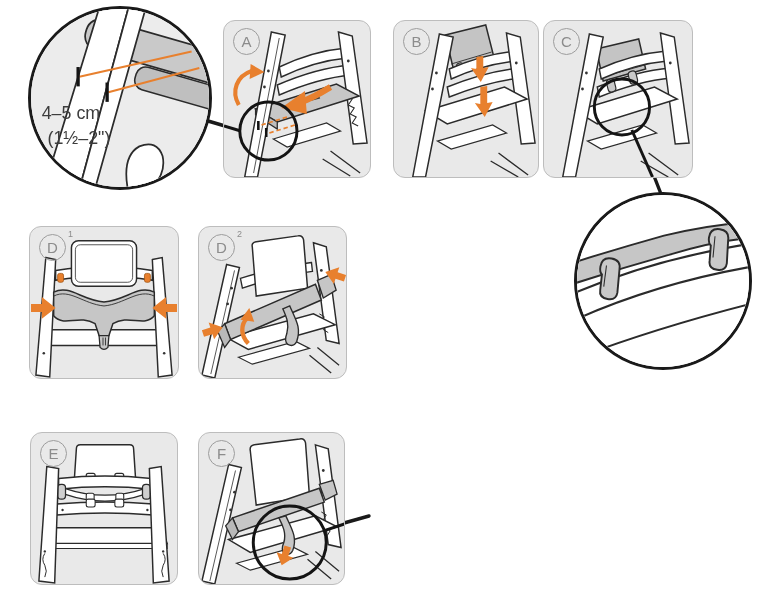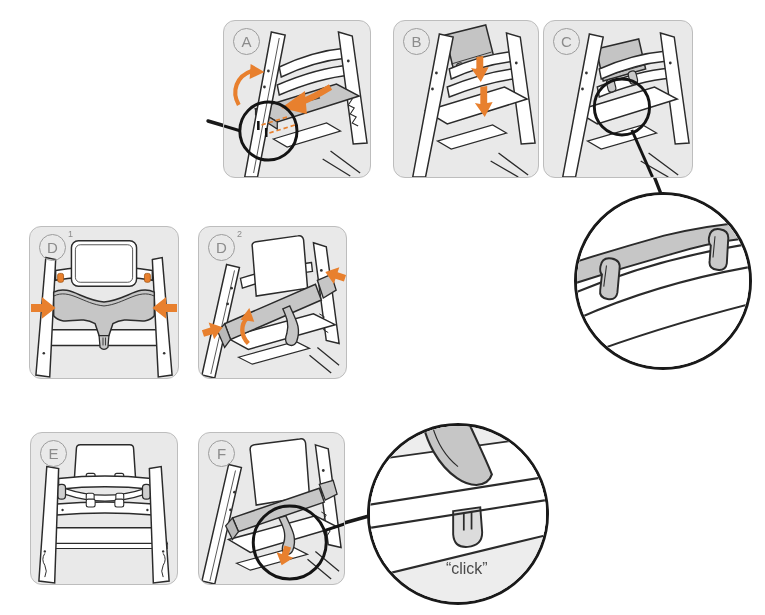--- a/index.html
+++ b/index.html
@@ -21,20 +21,38 @@
 <body>
 
 <div class="canvas">
 
   <svg class="connectors" width="765" height="615">
     <line x1="208" y1="121" x2="225" y2="126" stroke="#1a1a1a" stroke-width="3.4" stroke-linecap="round"></line>
     <line x1="654" y1="176" x2="661" y2="194" stroke="#1a1a1a" stroke-width="3.4" stroke-linecap="round"></line>
     <line x1="344" y1="523" x2="369" y2="516" stroke="#1a1a1a" stroke-width="3.4" stroke-linecap="round"></line>
   </svg>
 
+  <div class="bigcircle" style="left:28px;top:6px;width:184px;height:184px;">
+    <svg viewBox="0 0 184 184">
+      <rect x="0" y="0" width="184" height="184" fill="#ececec"></rect>
+      <g transform="rotate(16 70 28)">
+        <rect x="56" y="10" width="160" height="33" rx="15" fill="#c9c9c9" stroke="#2b2b2b" stroke-width="1.8"></rect>
+        <rect x="118" y="45" width="150" height="24" rx="10" fill="#bfbfbf" stroke="#2b2b2b" stroke-width="1.6"></rect>
+      </g>
+      <polygon points="72,-6 102,-6 49,190 12,190" fill="#ffffff" stroke="#2b2b2b" stroke-width="1.8"></polygon>
+      <polygon points="102,-6 120,-6 65,190 49,190" fill="#ffffff" stroke="#2b2b2b" stroke-width="1.8"></polygon>
+      <path d="M100,186 Q94,152 112,142 Q130,135 136,152 Q140,170 124,186 Z" fill="#ffffff" stroke="#2b2b2b" stroke-width="1.8"></path>
+      <line x1="50" y1="70" x2="166" y2="44" stroke="#E8802E" stroke-width="2"></line>
+      <line x1="80" y1="86" x2="174" y2="61" stroke="#E8802E" stroke-width="2"></line>
+      <rect x="47" y="60" width="3.4" height="20" fill="#141414"></rect>
+      <rect x="77" y="76" width="3.4" height="20" fill="#141414"></rect>
+      <text x="11" y="114" font-size="18.5" fill="#3d3d3d">4–5 cm</text>
+      <text x="17" y="140" font-size="18.5" fill="#3d3d3d">(1½–2")</text>
+    </svg>
+  </div>
 
   <div class="panel" style="left:223px;top:20px;width:148px;height:158px;">
     <svg viewBox="0 0 148 156" preserveAspectRatio="none">
       <path d="M56,46 Q90,30 124,27 L125,37 Q92,40 58,56 Z" fill="#fff" stroke="#2b2b2b" stroke-width="1.5"></path>
       <path d="M54,64 Q94,47 128,44 L129,54 Q96,57 56,74 Z" fill="#fff" stroke="#2b2b2b" stroke-width="1.5"></path>
       <polygon points="116,11 130,15 145,122 131,123" fill="#fff" stroke="#2b2b2b" stroke-width="1.5"></polygon>
       <path d="M124,75 l6,3 -4,6 6,3 -4,6 6,3 -4,6 6,3" fill="none" stroke="#2b2b2b" stroke-width="1.1"></path>
       <circle cx="126" cy="40" r="1.4" fill="#333"></circle>
       <polygon points="32,88 114,63 137,75 54,101" fill="#c7c7c7" stroke="#2b2b2b" stroke-width="1.5"></polygon>
       <polygon points="32,88 54,101 54,108 32,94" fill="#bdbdbd" stroke="#2b2b2b" stroke-width="1.3"></polygon>
@@ -212,29 +230,14 @@
       <path d="M34,86 L122,56 L127,70 L40,100 Z" fill="#c6c6c6" stroke="#2b2b2b" stroke-width="1.5"></path>
       <polygon points="34,86 40,100 34,108 27,94" fill="#b9b9b9" stroke="#2b2b2b" stroke-width="1.3"></polygon>
       <path d="M88,84 C94,97 100,106 95,119 Q92,125 86,122 Q83,118 86,111 C89,101 84,92 81,86 Z" fill="#c6c6c6" stroke="#2b2b2b" stroke-width="1.4"></path>
       <path d="M0,-3.5 L9,-3.5 L9,-9 L20,0 L9,9 L9,3.5 L0,3.5 Z" transform="translate(90,115) rotate(108)" fill="#E8802E"></path>
       <circle cx="92" cy="111" r="37" fill="none" stroke="#141414" stroke-width="3"></circle>
       <line x1="127" y1="99" x2="148" y2="92" stroke="#141414" stroke-width="3"></line>
     </svg>
     <div class="plabel"><span>F</span><span class="sup"></span></div>
   </div>
 
-  <div class="bigcircle" style="left:367px;top:423px;width:182px;height:182px;background:#ededed;">
-    <svg viewBox="0 0 182 182">
-      <rect x="0" y="0" width="182" height="182" fill="#ededed"></rect>
-      <polygon points="-4,36 186,10 186,112 -4,158" fill="#ffffff"></polygon>
-      <line x1="-4" y1="36" x2="186" y2="10" stroke="#2b2b2b" stroke-width="1.8"></line>
-      <line x1="-4" y1="158" x2="186" y2="112" stroke="#2b2b2b" stroke-width="2.2"></line>
-      <path d="M86,88 L114,84 L116,110 Q116,124 101,125 Q87,126 86,112 Z" fill="#dcdcdc" stroke="#2b2b2b" stroke-width="2"></path>
-      <path d="M97,90 L97,108 M105,89 L105,107" stroke="#2b2b2b" stroke-width="1.8"></path>
-      <line x1="-4" y1="106" x2="186" y2="76" stroke="#2b2b2b" stroke-width="2.2"></line>
-      <line x1="-4" y1="82" x2="186" y2="52" stroke="#2b2b2b" stroke-width="2.2"></line>
-      <path d="M54,-6 C58,16 70,40 90,54 Q100,61 110,61 Q123,60 126,50 C117,28 107,8 101,-6 Z" fill="#c6c6c6" stroke="#2b2b2b" stroke-width="2.2"></path>
-      <path d="M63,-6 C67,12 76,30 91,42" fill="none" stroke="#2b2b2b" stroke-width="1.2"></path>
-      <text x="100" y="153" font-size="16.5" fill="#4a4a4a" text-anchor="middle">“click”</text>
-    </svg>
-  </div>
 
 </div>
 
 </body></html>

